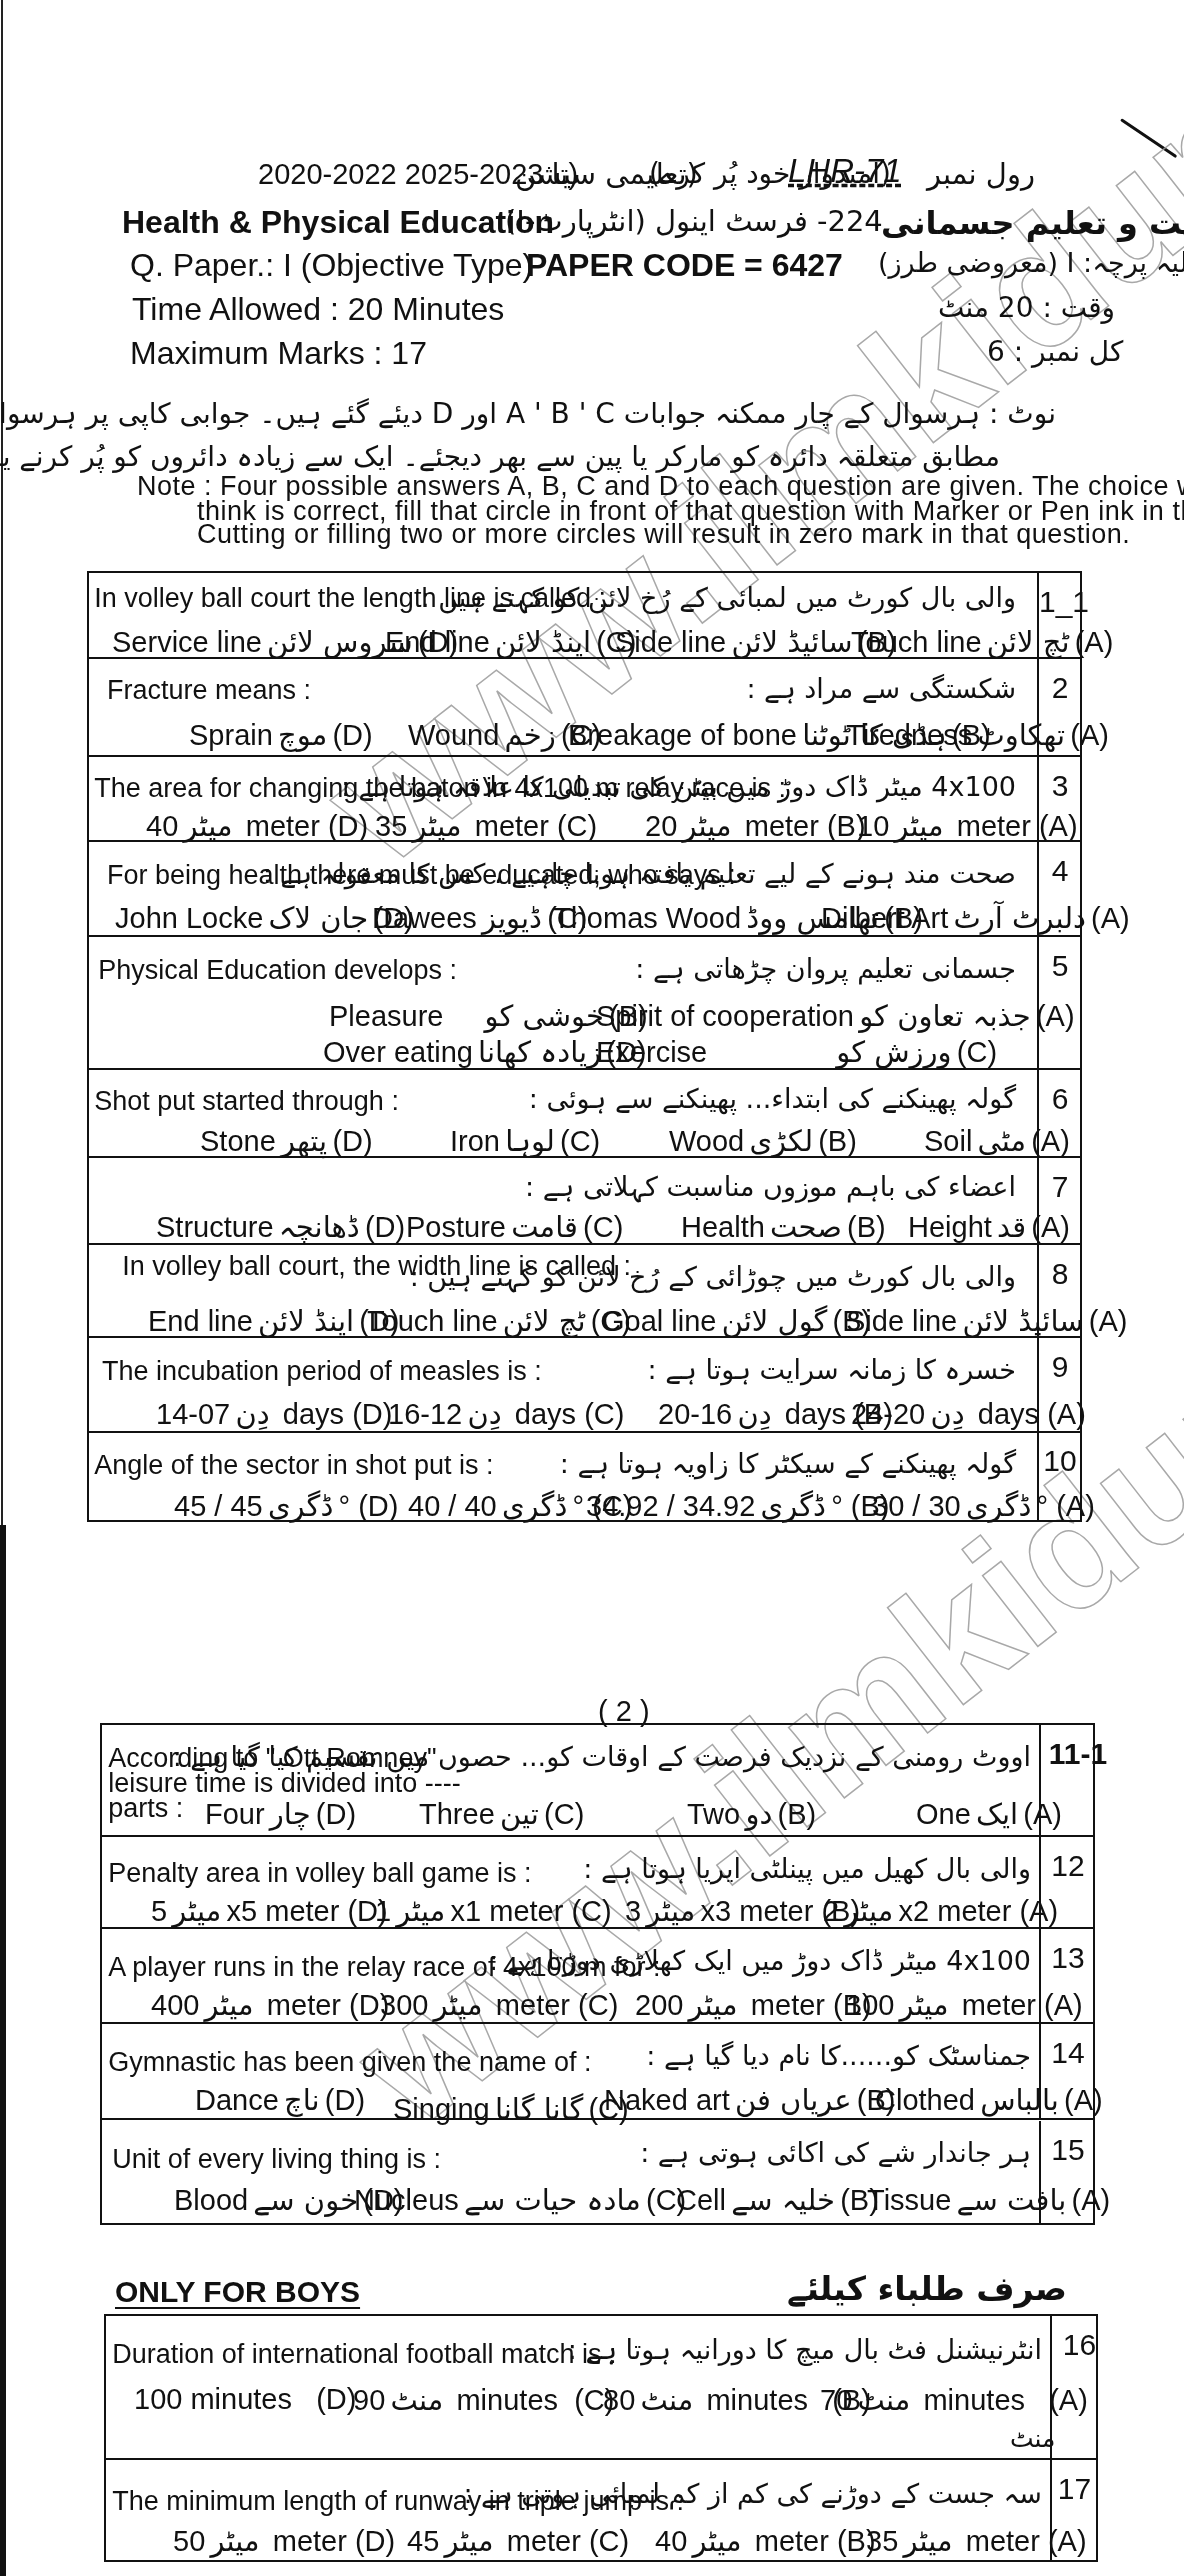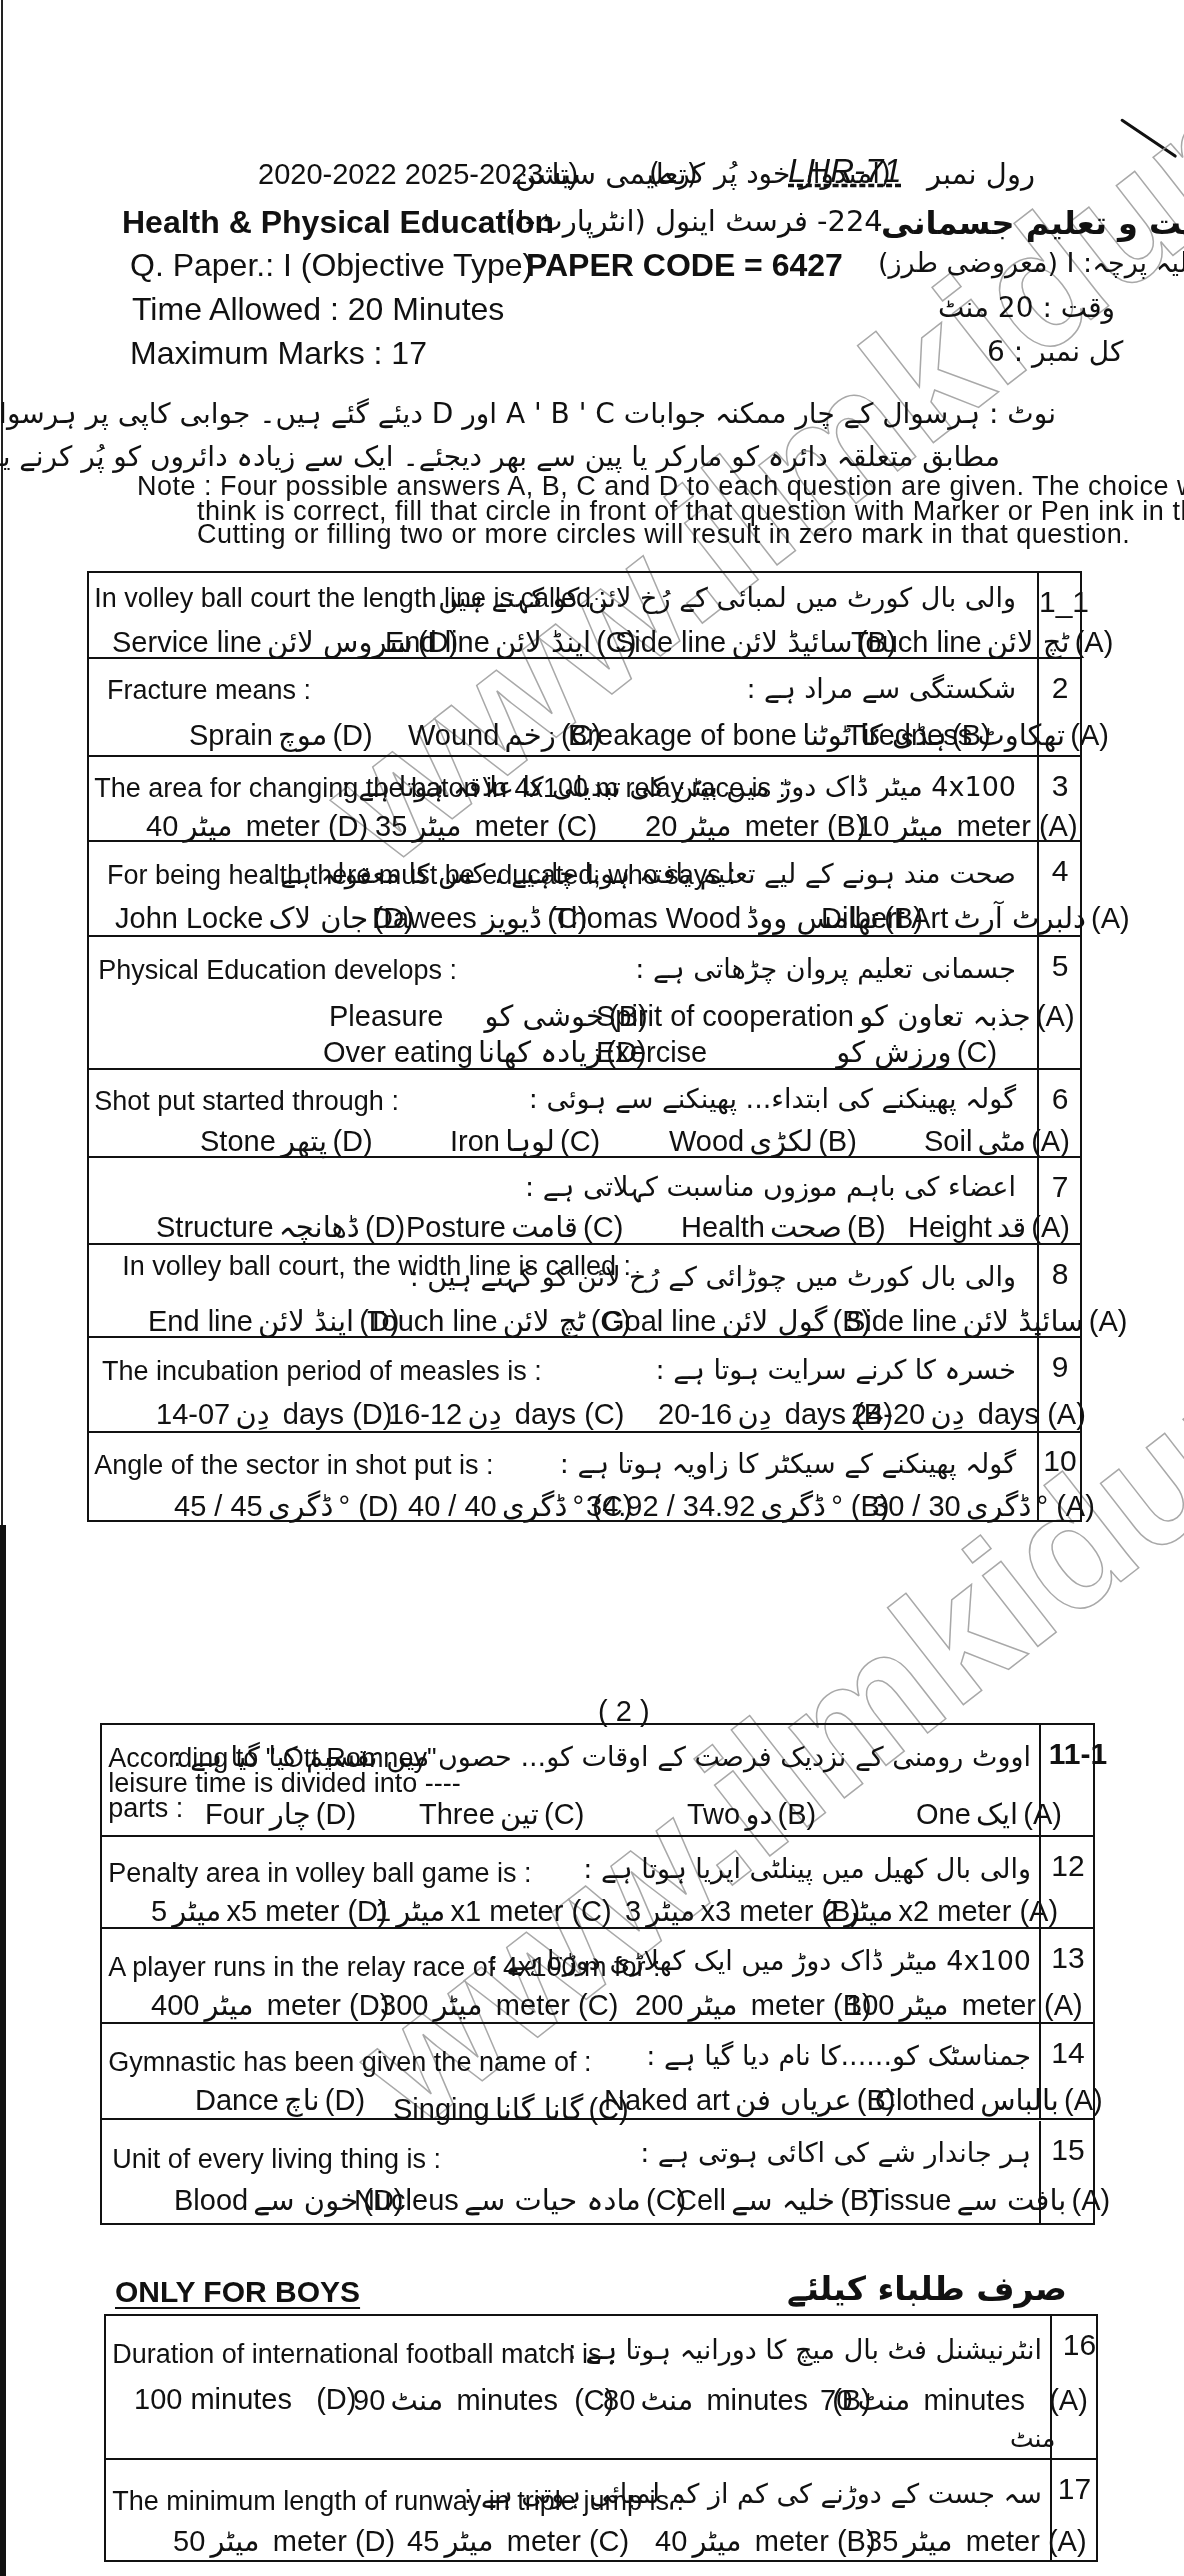--- a/index.html
+++ b/index.html
@@ -143,21 +143,21 @@
     <div class="q-ur" style="right:64px;top:15.5px;">والی بال کورٹ میں چوڑائی کے رُخ لائن کو کہتے ہیں :</div>
     <div class="opt" style="left:59px;top:59px;"><span>End line</span><span class="ou">اینڈ لائن</span><span>(D)</span></div>
     <div class="opt" style="left:278px;top:59px;"><span>Touch line</span><span class="ou">ٹچ لائن</span><span>(C)</span></div>
     <div class="opt" style="left:513px;top:59px;"><span>Goal line</span><span class="ou">گول لائن</span><span>(B)</span></div>
     <div class="opt" style="left:757px;top:59px;"><span>Side line</span><span class="ou">سائیڈ لائن</span><span>(A)</span></div>
     <div class="numcell" style="left:948px;width:44px;">8</div>
   </div>
 
   <div class="qrow" style="top:765px;height:95px;">
     <div class="q-en" style="left:13px;top:18px;">The incubation period of measles is :</div>
-    <div class="q-ur" style="right:64px;top:15.5px;">خسرہ کا کرنے سرایت ہوتا ہے :</div>
+    <div class="q-ur" style="right:64px;top:15.5px;">خسرہ کا زمانہ سرایت ہوتا ہے :</div>
     <div class="opt" style="left:67px;top:59px;"><span class="ou">دِن</span><span>07-14 days</span> <span>(D)</span></div>
     <div class="opt" style="left:299px;top:59px;"><span class="ou">دِن</span><span>12-16 days</span> <span>(C)</span></div>
     <div class="opt" style="left:569px;top:59px;"><span class="ou">دِن</span><span>16-20 days</span> <span>(B)</span></div>
     <div class="opt" style="left:762px;top:59px;"><span class="ou">دِن</span><span>20-24 days</span> <span>(A)</span></div>
     <div class="numcell" style="left:948px;width:44px;">9</div>
   </div>
 
   <div class="qrow last" style="top:859px;height:89px;">
     <div class="q-en" style="left:5.2px;top:18px;">Angle of the sector in shot put is  :</div>
     <div class="q-ur" style="right:64px;top:15.5px;">گولہ پھینکنے کے سیکٹر کا زاویہ ہوتا ہے :</div>

